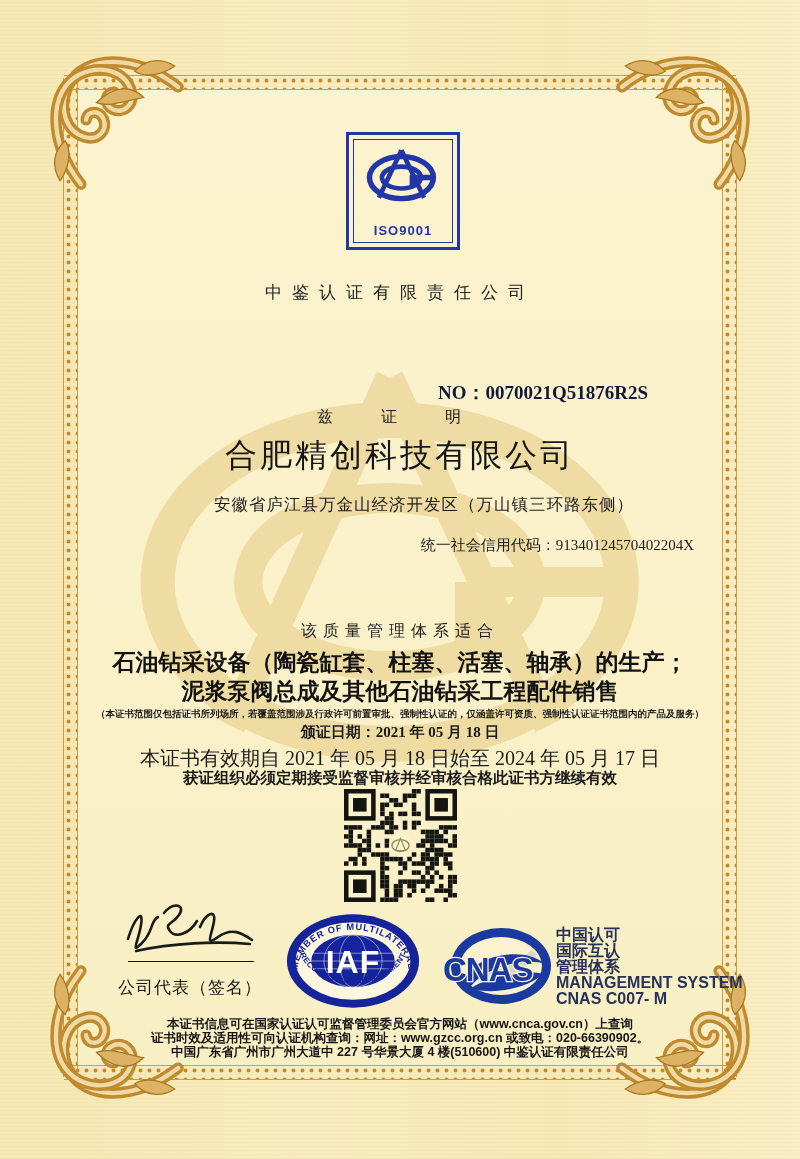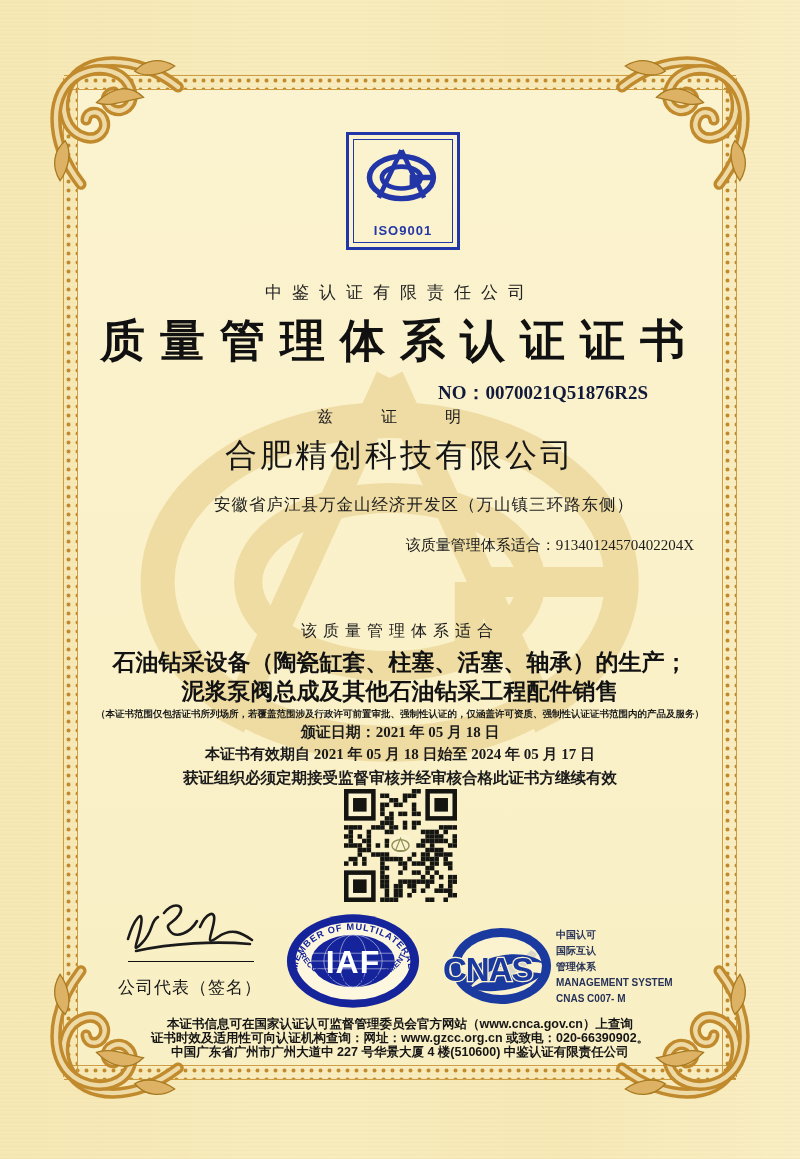--- a/index.html
+++ b/index.html
@@ -49,33 +49,33 @@
   .company{top:434px;font-size:32px;letter-spacing:3px;color:#161616;}
   .address{top:494px;font-size:16.5px;letter-spacing:1px;margin-left:24px;}
   .credit{position:absolute;right:106px;top:536px;font-size:15px;color:#1b1b1b;white-space:nowrap;}
   .conform{top:560px;font-size:16px;letter-spacing:6px;}
   .standard{top:582px;font-size:27px;font-weight:bold;letter-spacing:1px;color:#111;}
   .scope-intro{top:621px;font-size:16px;letter-spacing:6px;}
   .scope{font-family:"Liberation Sans",sans-serif;font-weight:bold;font-size:23px;color:#121212;}
   .scope1{top:647px;} .scope2{top:676px;}
   .disclaimer{top:708px;font-family:"Liberation Sans",sans-serif;font-weight:bold;font-size:9.5px;color:#1a1a1a;}
   .issue-date{top:723px;font-size:15px;font-weight:bold;}
-  .validity{top:745px;font-size:15px;font-weight:bold;}
+  .validity{top:745px;font-size:20px;font-weight:normal;}
   .supervision{top:768px;font-size:15.5px;font-weight:bold;}
   
   .qr{position:absolute;left:344px;top:789px;width:113px;height:113px;}
   
   .sig-svg{position:absolute;left:112px;top:893px;}
   .sig-line{position:absolute;left:128px;top:961px;width:126px;border-bottom:1.6px solid #111;}
   .sig-label{position:absolute;left:118px;top:976px;font-size:17px;color:#161616;letter-spacing:1px;}
   
   .iaf{position:absolute;left:285px;top:912px;}
   .cnas-mark{position:absolute;left:441px;top:924px;}
   .cnas-text{position:absolute;left:556px;top:927px;font-family:"Liberation Sans",sans-serif;
-             font-weight:bold;color:#273258;font-size:10px;line-height:16px;white-space:nowrap;}
+             font-weight:bold;color:#273258;font-size:16px;line-height:16px;white-space:nowrap;}
   
   .footer{font-family:"Liberation Sans",sans-serif;font-weight:bold;font-size:12.5px;color:#151515;text-align:center;}
   .f1{top:1016px;} .f2{top:1030px;} .f3{top:1044px;}
 </style>
 </head>
 <body>
 
 <div class="page">
 
   <svg width="0" height="0" style="position:absolute" aria-hidden="true">
@@ -123,29 +123,28 @@
     <svg width="78" height="58" viewBox="0 0 100 70">
       <ellipse cx="48" cy="37" rx="41" ry="27" fill="none" stroke="#2336a8" stroke-width="7"></ellipse>
       <ellipse cx="48" cy="37" rx="25" ry="14" fill="none" stroke="#2336a8" stroke-width="6"></ellipse>
       <path d="M48,2 L77,63 M48,2 L19,63" stroke="#2336a8" stroke-width="6" fill="none"></path>
       <path d="M90,37 L62,37 L62,49" stroke="#2336a8" stroke-width="7" fill="none"></path>
     </svg>
     <div class="iso-label">ISO9001</div>
   </div>
 
   <div class="row issuer">中鉴认证有限责任公司</div>
-  <div class="row title">质量管理体系认证证书</div>
 
   <div class="cert-no"><span>NO：</span><span>0070021Q51876R2S</span></div>
 
   <div class="row attest">兹 证 明</div>
   <div class="row company">合肥精创科技有限公司</div>
   <div class="row address">安徽省庐江县万金山经济开发区（万山镇三环路东侧）</div>
 
-  <div class="credit"><span>该质量管理体系适合：</span><span>91340124570402204X</span></div>
+  <div class="credit"><span>统一社会信用代码：</span><span>91340124570402204X</span></div>
 
   <div class="row scope-intro">该质量管理体系适合</div>
   <div class="row scope scope1">石油钻采设备（陶瓷缸套、柱塞、活塞、轴承）的生产；</div>
   <div class="row scope scope2">泥浆泵阀总成及其他石油钻采工程配件销售</div>
   <div class="row disclaimer">（本证书范围仅包括证书所列场所，若覆盖范围涉及行政许可前置审批、强制性认证的，仅涵盖许可资质、强制性认证证书范围内的产品及服务）</div>
   <div class="row issue-date">颁证日期：2021 年 05 月 18 日</div>
   <div class="row validity">本证书有效期自 2021 年 05 月 18 日始至 2024 年 05 月 17 日</div>
   <div class="row supervision">获证组织必须定期接受监督审核并经审核合格此证书方继续有效</div>
 
   <svg id="qr-svg" class="qr" viewBox="0 0 112.5 112.5">

